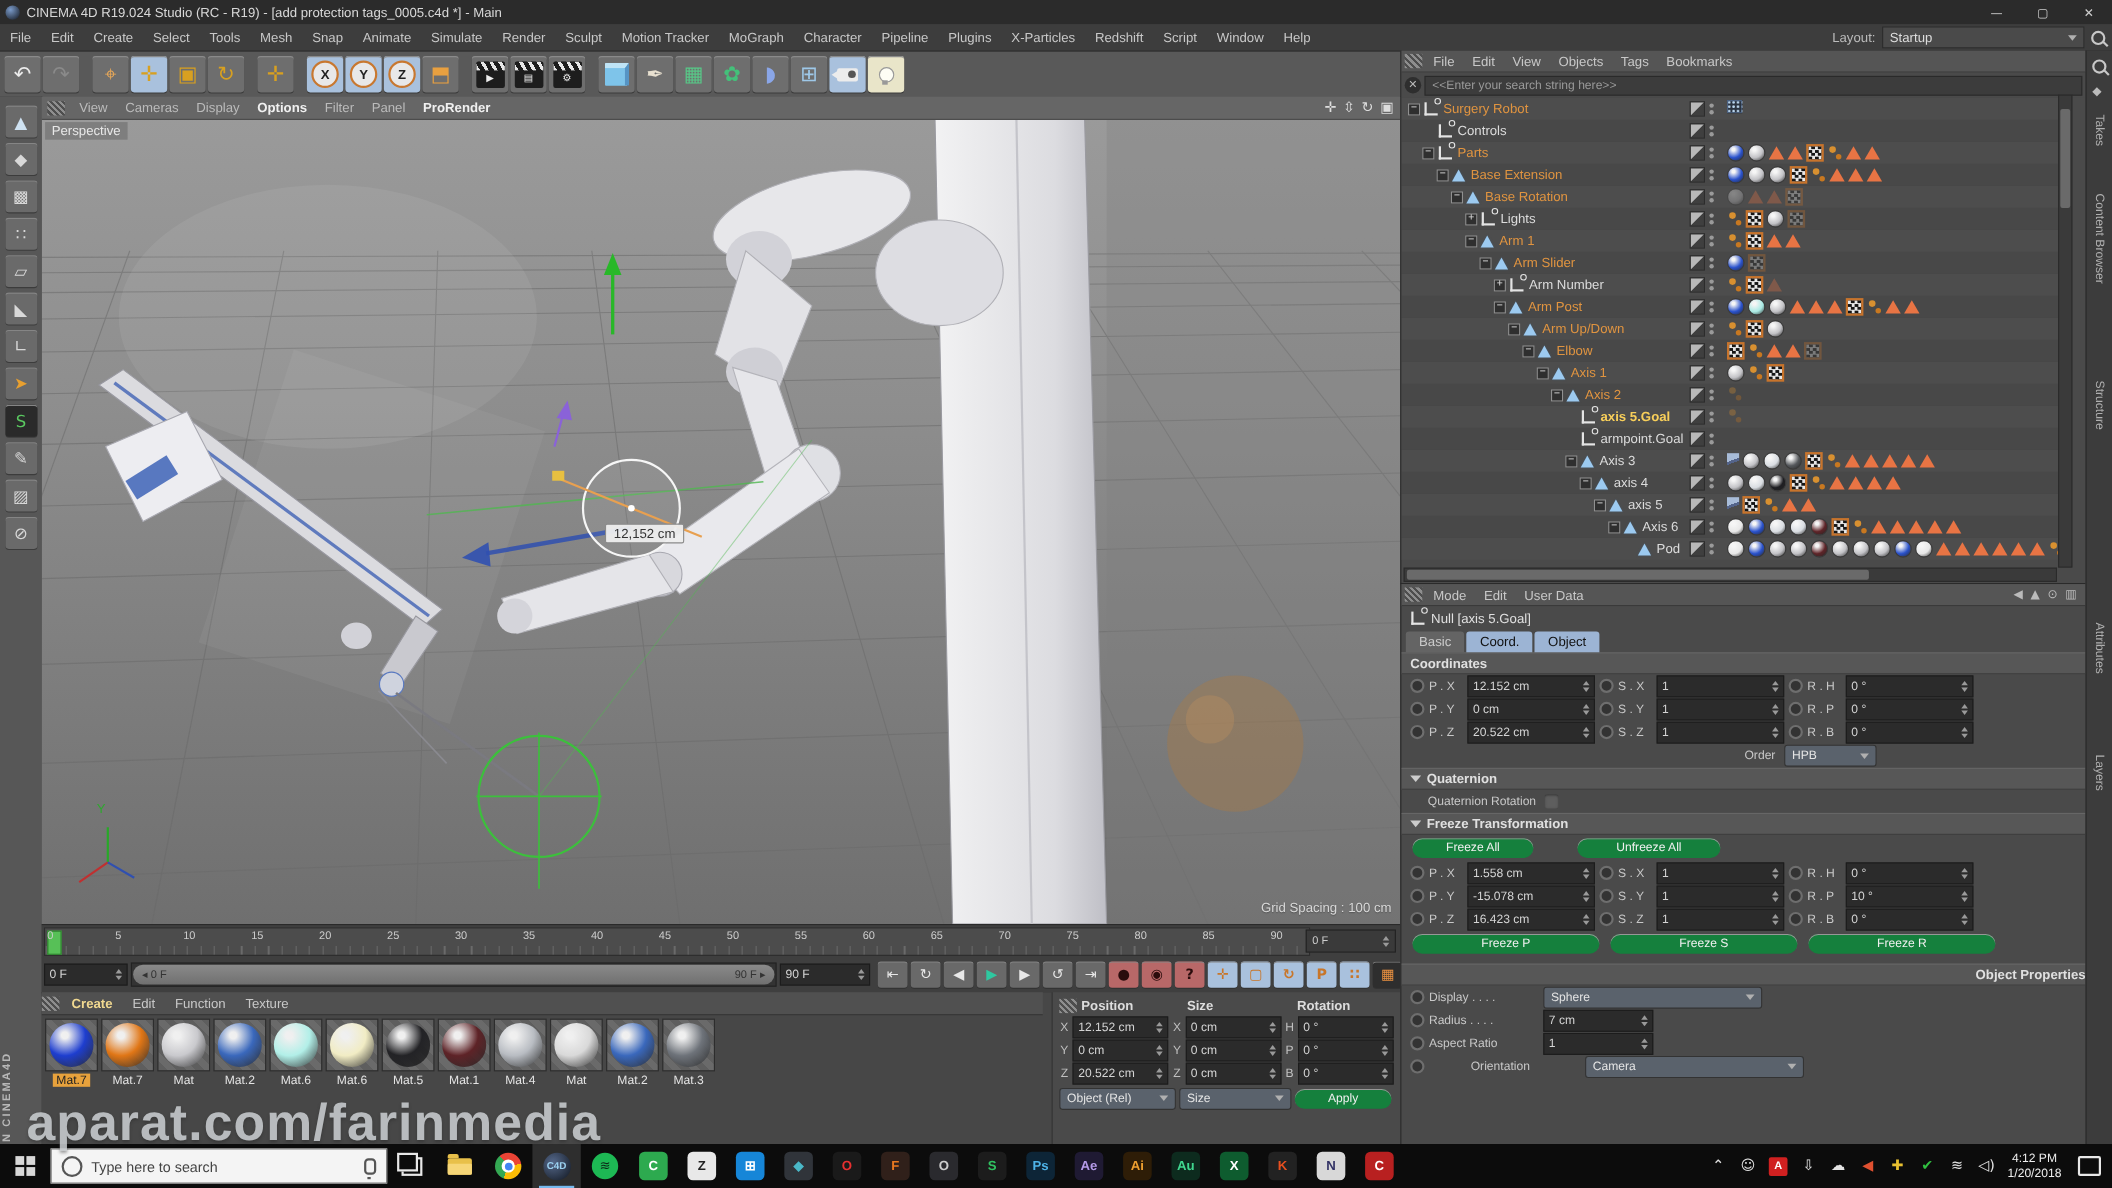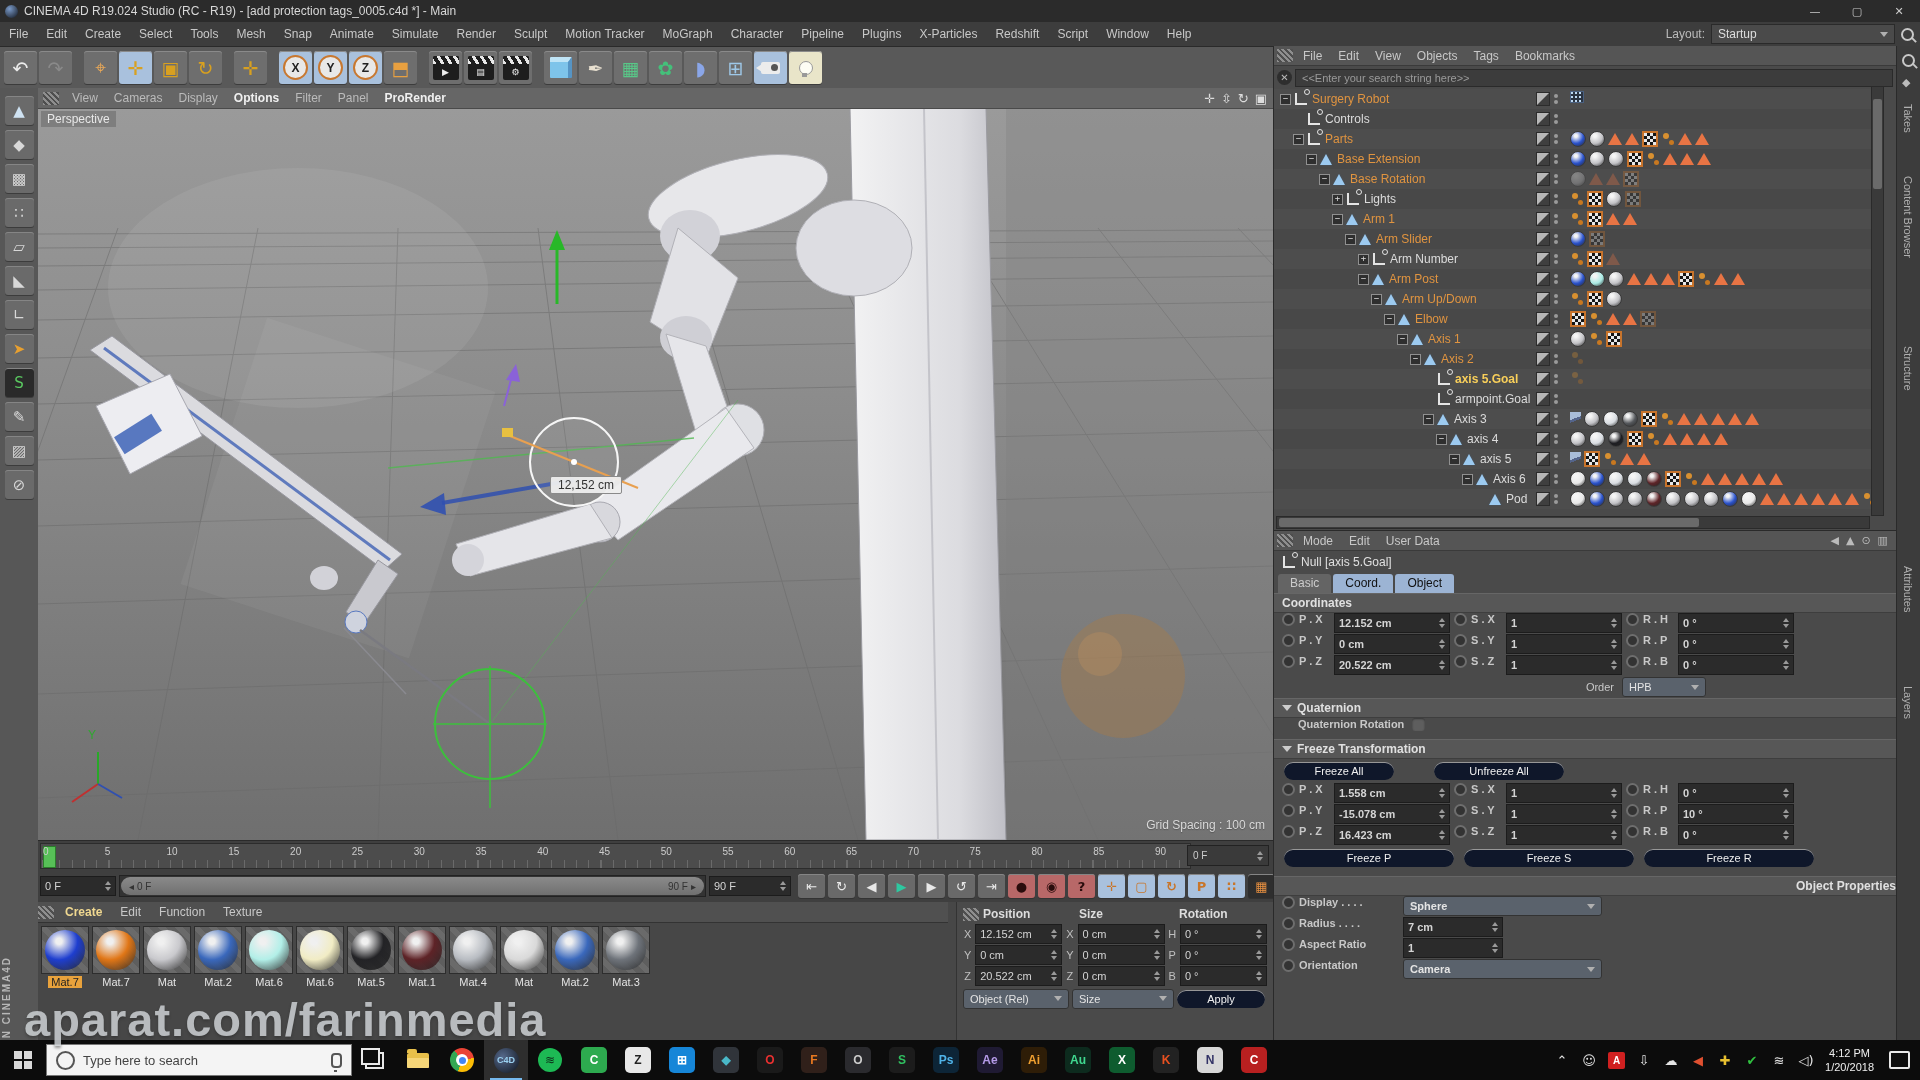--- a/index.html
+++ b/index.html
@@ -82,21 +82,21 @@
   .matlab{font-size:11px;color:#e4e4e4;padding:0 3px;max-width:46px;overflow:hidden;white-space:nowrap;text-align:right;}
   .matlab.sel{background:#e8a23c;color:#222;}
   
   .coordmgr{position:absolute;left:918px;top:0;right:0;bottom:0;background:#4a4a4a;border-left:1px solid #333;font-size:11px;color:#ccc;padding:3px 6px;}
   .cm-head{display:flex;align-items:center;font-weight:bold;color:#ddd;font-size:12px;height:18px;gap:4px;}
   .cm-head span{display:block;}
   .cm-row{display:flex;align-items:center;gap:3px;height:21px;}
   .cm-lab{width:10px;text-align:center;color:#c0c0c0;}
   .cm-fld{width:84px;}
   .dd{height:18px;background:#5a626c;border:1px solid #333;border-radius:3px;color:#e4e4e4;font-size:11px;display:flex;align-items:center;padding:0 6px;}
-  .btnpill{height:18px;background:#0f172a;border-radius:9px;box-shadow:inset 0 1px 0 #979797;color:#f0f0f0;font-size:11px;display:flex;align-items:center;justify-content:center;}
+  .btnpill{height:18px;background:#15803d;border-radius:9px;box-shadow:inset 0 1px 0 #979797;color:#f0f0f0;font-size:11px;display:flex;align-items:center;justify-content:center;}
   
   .om{position:absolute;left:1273px;top:46px;width:622px;height:484px;background:#4a4a4a;border-left:1px solid #2a2a2a;overflow:hidden;}
   .pan-menu{height:19px;background:#555;border-bottom:1px solid #3a3a3a;display:flex;align-items:center;color:#c8c8c8;font-size:12px;gap:2px;padding-left:3px;}
   .pan-mi{padding:0 8px;}
   .pan-icos{margin-left:auto;display:flex;gap:7px;padding-right:8px;color:#bbb;font-size:11px;align-items:center;}
   .om-search{height:21px;display:flex;align-items:center;gap:3px;padding:1px 3px;background:#4a4a4a;}
   .om-x{width:15px;height:15px;border-radius:50%;background:#2e2e2e;color:#bbb;font-size:10px;display:flex;align-items:center;justify-content:center;flex:none;}
   .om-field{flex:1;height:16px;background:#3c3c3c;border:1px solid #2a2a2a;color:#9a9a9a;font-size:11px;display:flex;align-items:center;padding:0 6px;}
   .tree{position:relative;}
   .trow{position:relative;height:20px;display:flex;align-items:center;width:608px;}
@@ -128,21 +128,21 @@
   .scroll-v i{position:absolute;left:1px;right:1px;top:12px;height:90px;background:#6a6a6a;border-radius:2px;}
   .scroll-h{position:absolute;left:2px;right:26px;bottom:1px;height:11px;background:#3a3a3a;border:1px solid #2a2a2a;}
   .scroll-h i{position:absolute;top:1px;bottom:1px;left:2px;width:420px;background:#6a6a6a;border-radius:2px;}
   .am{position:absolute;left:1273px;top:530px;width:622px;height:510px;background:#4a4a4a;border-left:1px solid #2a2a2a;border-top:1px solid #2a2a2a;overflow:hidden;}
   .am-obj{display:flex;align-items:center;height:22px;padding-left:5px;color:#e0e0e0;font-size:12px;gap:6px;}
   .am-tabs{display:flex;gap:2px;padding-left:4px;height:20px;align-items:flex-end;}
   .tab{padding:2px 12px 3px;background:#646464;color:#ccc;font-size:12px;border-radius:3px 3px 0 0;}
   .tab.active{background:#9cb4d4;color:#111;}
   .sect{height:18px;background:#575757;border-top:1px solid #666;border-bottom:1px solid #3e3e3e;color:#e0e0e0;font-size:12px;font-weight:bold;display:flex;align-items:center;padding-left:8px;gap:5px;}
   .sect .tri-d{width:0;height:0;border-left:5px solid transparent;border-right:5px solid transparent;border-top:6px solid #ccc;}
-  .c-row{display:flex;align-items:flex-start;height:21px;gap:4px;padding-left:8px;font-size:11px;color:#c8c8c8;font-weight:bold;}
+  .c-row{display:flex;align-items:center;height:21px;gap:4px;padding-left:8px;font-size:11px;color:#c8c8c8;}
   .rad{width:9px;height:9px;border-radius:50%;background:#333;border:2px solid #6e6e6e;flex:none;}
   .c-lab{width:31px;flex:none;}
   .c-fld{width:106px;flex:none;}
   .order-row{display:flex;align-items:center;justify-content:flex-end;gap:8px;height:22px;padding-right:190px;font-size:11px;color:#c8c8c8;}
   .chkbox{width:13px;height:13px;border-radius:3px;background:#5e5e5e;box-shadow:inset 0 1px 2px #333;}
   .frz-btns{display:flex;gap:40px;padding:3px 10px;}
   .frz-btns2{display:flex;gap:10px;padding:3px 10px;}
   
   .vstrip{position:absolute;left:1896px;top:46px;width:24px;height:994px;background:#3c3c3c;border-left:1px solid #2a2a2a;}
   .vtab{writing-mode:vertical-rl;color:#b0b0b0;font-size:11px;position:absolute;left:5px;}
@@ -1501,21 +1501,21 @@
           <div class="fld" style="width: 90px;">
             <span>1</span>
             <span class="spn">
               <i class="u"></i>
               <i class="d"></i>
             </span>
           </div>
         </div>
         <div class="c-row">
           <span class="rad"></span>
-          <span style="width: 100px;">Orientation</span>
+          <span style="width: 100px; margin-left: 38px;">Orientation</span>
           <div class="dd" style="width: 185px;">
             <span>Camera</span>
             <span class="caret"></span>
           </div>
         </div>
       </div>
   </div>
 
   <div class="vstrip">
     <span class="vstrip-ico mag" style="top:8px;"></span>

